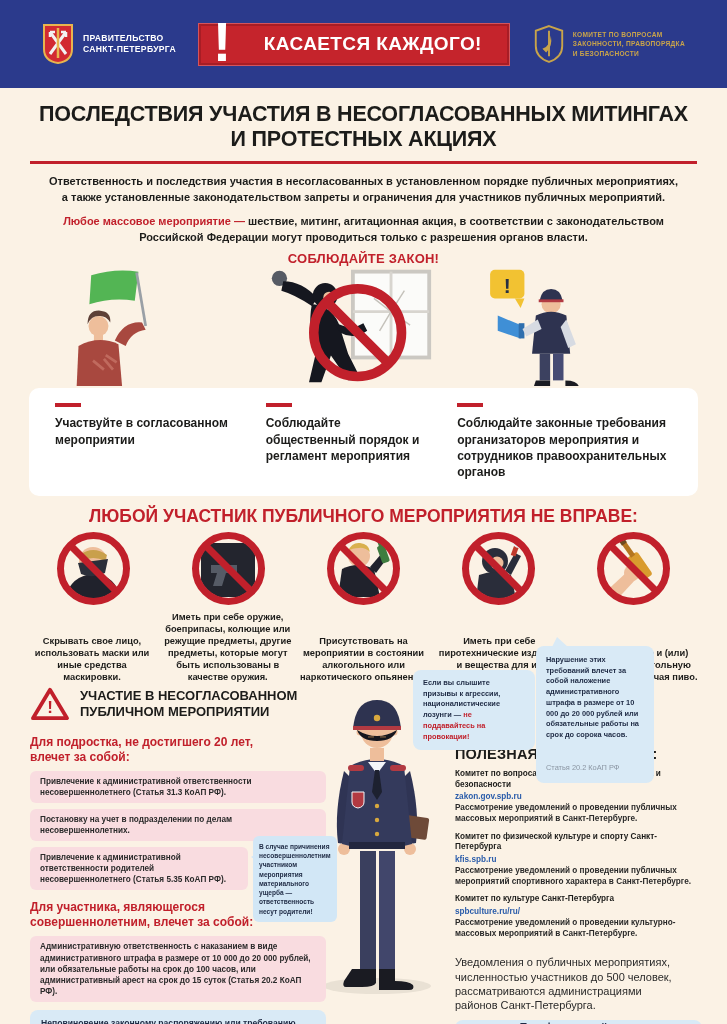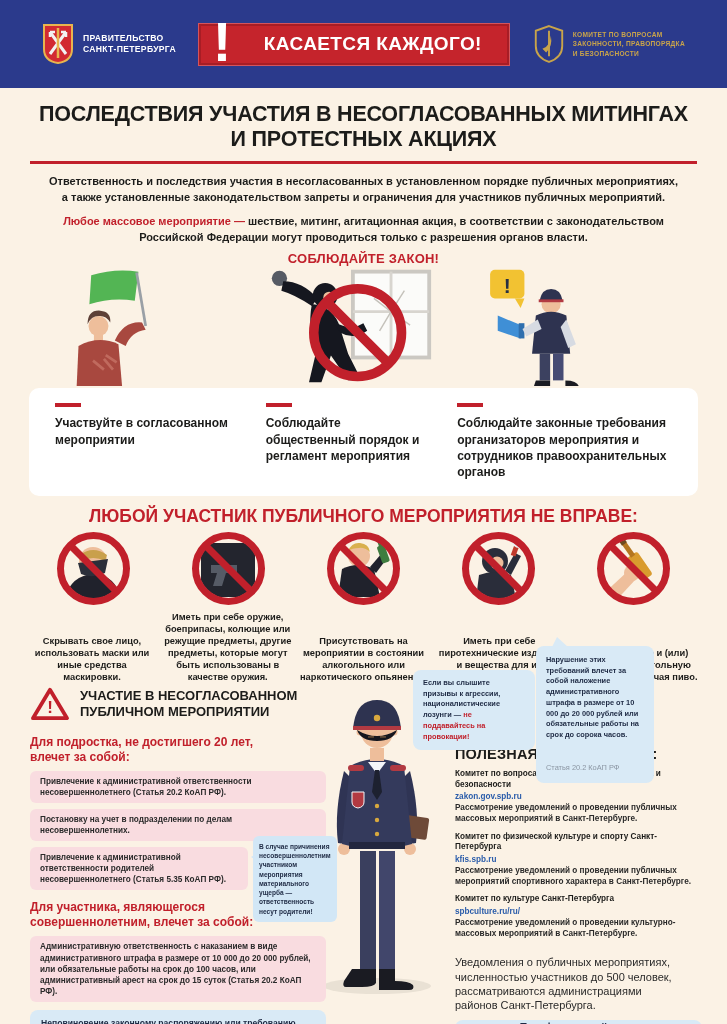--- a/index.html
+++ b/index.html
@@ -281,21 +281,21 @@
 
     <div class="left-col">
       <div class="consq-header">
         <svg width="40" height="36" viewBox="0 0 42 38">
           <path d="M21 4 L39 34 H3 Z" fill="#fbf2e5" stroke="#c1202b" stroke-width="4" stroke-linejoin="round"></path>
           <text x="21" y="29" text-anchor="middle" font-size="18" font-weight="bold" fill="#c1202b">!</text>
         </svg>
         <h3>УЧАСТИЕ В НЕСОГЛАСОВАННОМ ПУБЛИЧНОМ МЕРОПРИЯТИИ</h3>
       </div>
       <div class="sub-red">Для подростка, не достигшего 20 лет, влечет за собой:</div>
-      <div class="pink">Привлечение к административной ответственности несовершеннолетнего (Статья 20.2 КоАП РФ).</div>
+      <div class="pink">Привлечение к административной ответственности несовершеннолетнего (Статья 31.3 КоАП РФ).</div>
       <div class="pink">Постановку на учет в подразделении по делам несовершеннолетних.</div>
       <div class="pink narrow">Привлечение к административной ответственности родителей несовершеннолетнего (Статья 5.35 КоАП РФ).</div>
       <div class="sub-red adult">Для участника, являющегося совершеннолетним, влечет за собой:</div>
       <div class="pink">Административную ответственность с наказанием в виде административного штрафа в размере от 10 000 до 20 000 рублей, или обязательные работы на срок до 100 часов, или административный арест на срок до 15 суток (Статья 20.2 КоАП РФ).</div>
       <div class="blue-box">
         <div class="bb-title">Неповиновение законному распоряжению или требованию сотрудника полиции влечет:</div>
 
       </div>
     </div>
 

